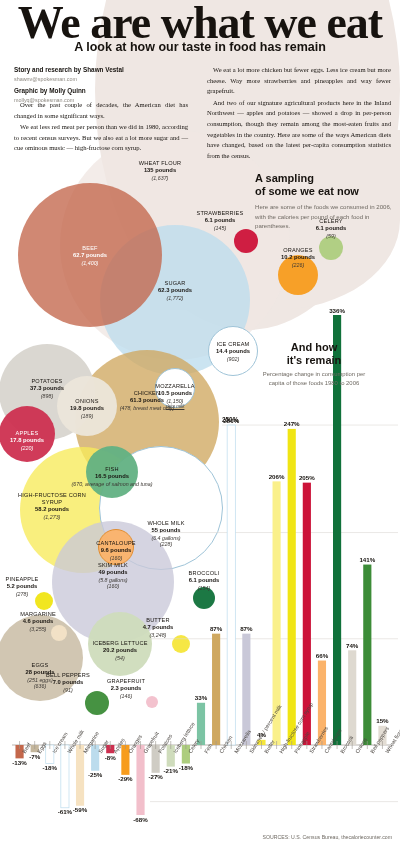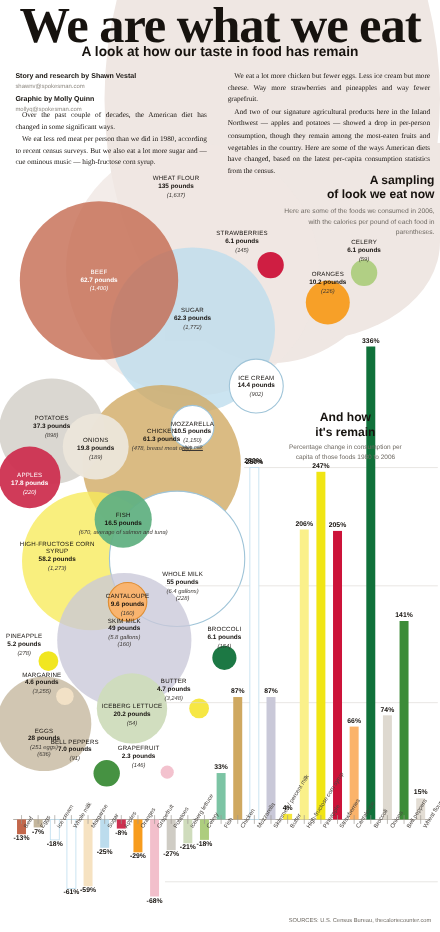--- a/index.html
+++ b/index.html
@@ -58,26 +58,26 @@
   .col-left { position: absolute; left: 14px; top: 100px; width: 174px; z-index: 5; }
   .col-right { position: absolute; left: 207px; top: 65px; width: 184px; z-index: 5; }
   .body-p {
     font-family: "Liberation Serif", serif;
     font-size: 6.6px; line-height: 1.62; color: #17130f;
     text-indent: 6px; margin-bottom: 0.5px;
     text-align: justify;
   }
 
   
-  .sampling { position: absolute; left: 255px; top: 158px; width: 140px; text-align: right; z-index: 6; }
+  .sampling { position: absolute; left: 255px; top: 172px; width: 140px; text-align: left; z-index: 6; }
   .sampling h3 { font-size: 11px; font-weight: 700; color: #17130f; line-height: 1.2; }
   .sampling p { font-size: 6.1px; color: #6f6a63; line-height: 1.5; margin-top: 4px; }
 
   
-  .changed { position: absolute; left: 262px; top: 374px; width: 104px; text-align: center; z-index: 6; }
+  .changed { position: absolute; left: 262px; top: 341px; width: 104px; text-align: center; z-index: 6; }
   .changed h3 { font-size: 11px; font-weight: 700; color: #17130f; line-height: 1.2; }
   .changed p { font-size: 5.9px; color: #6f6a63; line-height: 1.5; margin-top: 3px; }
 
   
   #bubbles { position: absolute; left: 0; top: 150px; width: 400px; height: 600px; z-index: 3; }
   .bub { position: absolute; border-radius: 50%; }
   .lbl { position: absolute; z-index: 8; line-height: 1.28; white-space: nowrap; }
   .lbl .n  { font-size: 5.6px; letter-spacing: 0.2px; color: #17130f; }
   .lbl .v  { font-size: 5.8px; font-weight: 700; color: #17130f; }
   .lbl .c  { font-size: 5.3px; font-style: italic; color: #3d3ا; color: #3b3733; }
@@ -123,21 +123,21 @@
   </div>
 
   <div class="col-right">
     <p class="body-p">We eat a lot more chicken but fewer eggs. Less ice cream but more cheese. Way more strawberries and pineapples and way fewer grapefruit.</p>
     <p class="body-p">And two of our signature agricultural products here in the Inland Northwest — apples and potatoes — showed a drop in per-person consumption, though they remain among the most-eaten fruits and vegetables in the country. Here are some of the ways American diets have changed, based on the latest per-capita consumption statistics from the census.</p>
   </div>
 
   <div class="sampling">
     <h3>
       <span>A sampling</span><br>
-      <span>of look we eat now</span>
+      <span>of some we eat now</span>
     </h3>
     <p>Here are some of the foods we consumed in 2006, with the calories per pound of each food in parentheses.</p>
   </div>
 
   <div class="changed">
     <h3>
       <span>And how</span><br>
       <span>it's remain</span>
     </h3>
     <p>Percentage change in consumption per capita of those foods 1980 to 2006</p>

